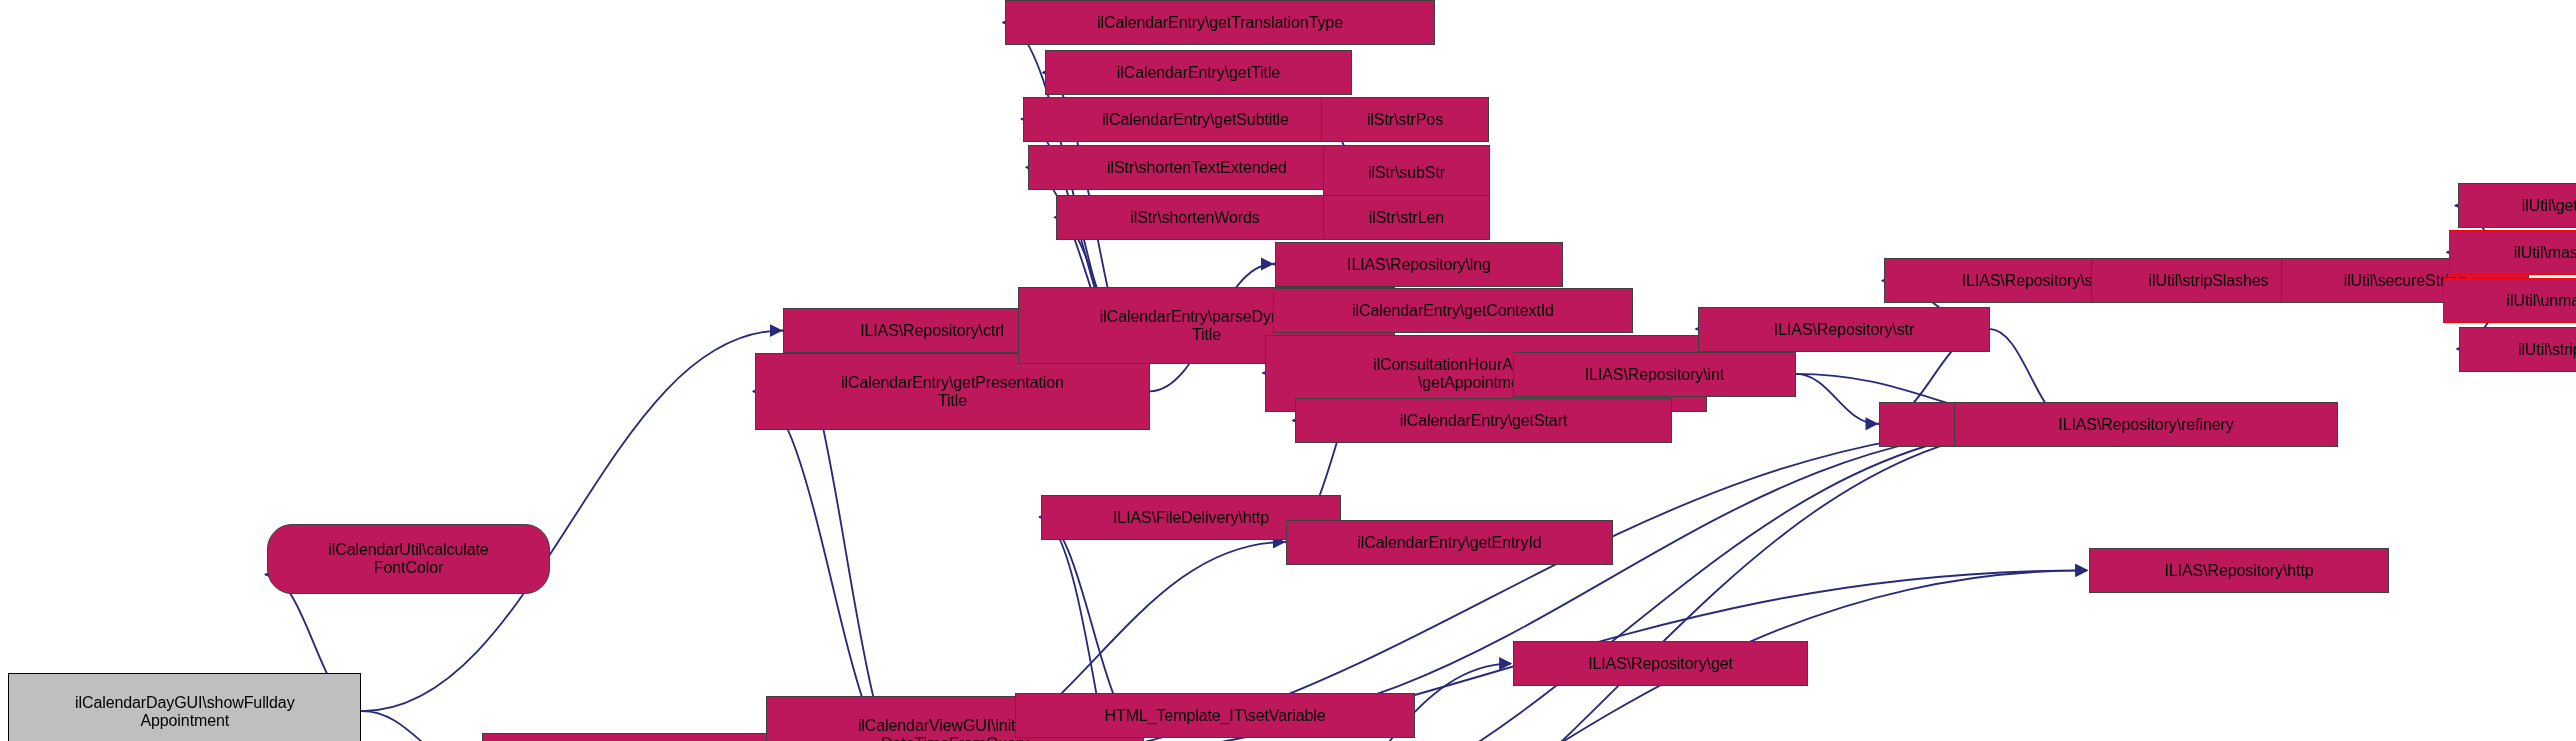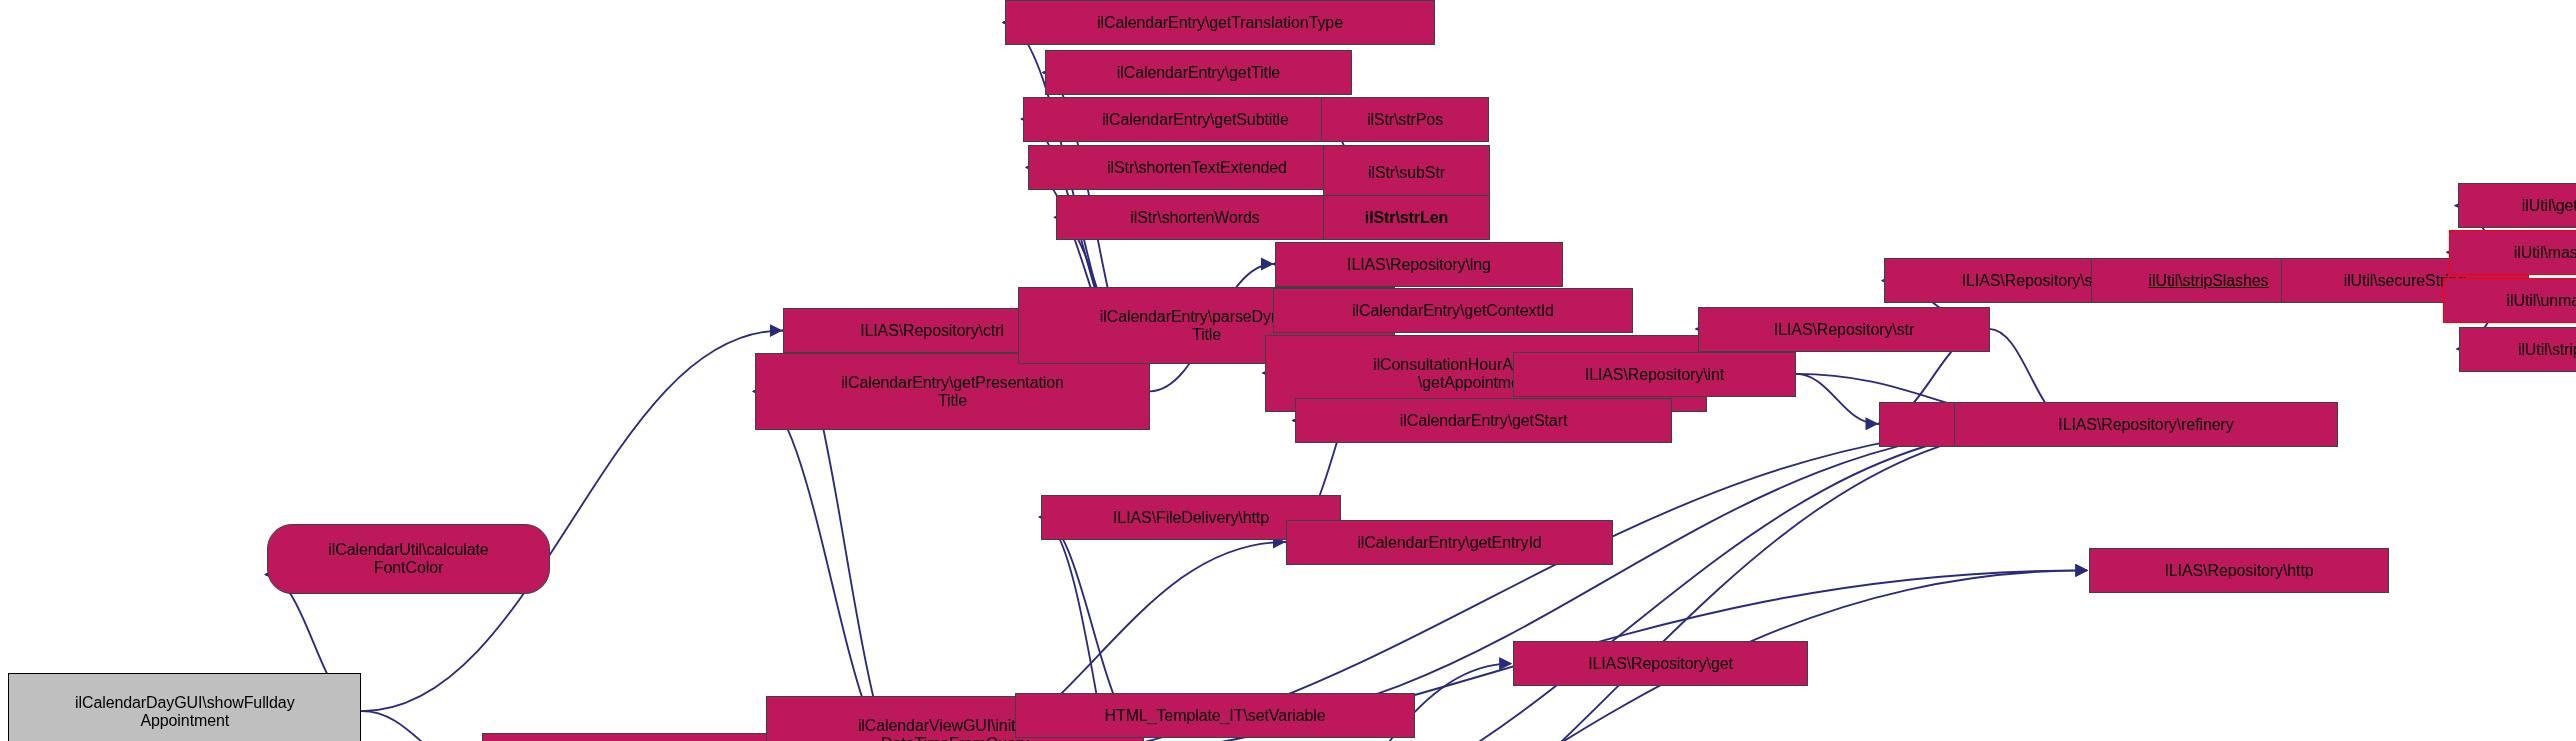--- a/index.html
+++ b/index.html
@@ -136,35 +136,35 @@
       <div class="node" style="left: 1045px; top: 50px; width: 307px; height: 45px;">ilCalendarEntry\getTitle</div>
       <div class="node" style="left: 1023px; top: 97px; width: 345px; height: 45px;">ilCalendarEntry\getSubtitle</div>
       <div class="node" style="left: 1028px; top: 145px; width: 338px; height: 45px;">ilStr\shortenTextExtended</div>
       <div class="node" style="left: 1056px; top: 195px; width: 278px; height: 45px;">ilStr\shortenWords</div>
       <div class="node" style="left: 1018px; top: 287px; width: 377px; height: 77px;">ilCalendarEntry\parseDynamic
 Title</div>
       <div class="node" style="left: 1041px; top: 495px; width: 300px; height: 45px;">ILIAS\FileDelivery\http</div>
       <div class="node" style="left: 1015px; top: 693px; width: 400px; height: 45px;">HTML_Template_IT\setVariable</div>
       <div class="node" style="left: 1321px; top: 97px; width: 168px; height: 45px;">ilStr\strPos</div>
       <div class="node" style="left: 1323px; top: 145px; width: 167px; height: 55px;">ilStr\subStr</div>
-      <div class="node" style="left: 1323px; top: 195px; width: 167px; height: 45px; font-weight: bold;">ilStr\strLen</div>
+      <div class="node" style="left: 1323px; top: 195px; width: 167px; height: 45px;">ilStr\strLen</div>
       <div class="node" style="left: 1275px; top: 242px; width: 288px; height: 45px;">ILIAS\Repository\lng</div>
       <div class="node" style="left: 1273px; top: 288px; width: 360px; height: 45px;">ilCalendarEntry\getContextId</div>
       <div class="node" style="left: 1265px; top: 335px; width: 442px; height: 77px;">ilConsultationHourAppointments
 \getAppointmentIds</div>
       <div class="node" style="left: 1295px; top: 398px; width: 377px; height: 45px;">ilCalendarEntry\getStart</div>
       <div class="node" style="left: 1286px; top: 520px; width: 327px; height: 45px;">ilCalendarEntry\getEntryId</div>
       <div class="node" style="left: 1513px; top: 641px; width: 295px; height: 45px;">ILIAS\Repository\get</div>
       <div class="node" style="left: 1513px; top: 352px; width: 283px; height: 45px;">ILIAS\Repository\int</div>
       <div class="node" style="left: 1698px; top: 307px; width: 292px; height: 45px;">ILIAS\Repository\str</div>
       <div class="node" style="left: 1884px; top: 258px; width: 308px; height: 45px;">ILIAS\Repository\strip</div>
       <div class="node" style="left: 1879px; top: 402px; width: 323px; height: 45px;">ILIAS\Repository\isArray</div>
       <div class="node" style="left: 1954px; top: 402px; width: 384px; height: 45px;">ILIAS\Repository\refinery</div>
       <div class="node" style="left: 2089px; top: 548px; width: 300px; height: 45px;">ILIAS\Repository\http</div>
-      <div class="node" style="left: 2091px; top: 258px; width: 235px; height: 45px; text-decoration: underline;">ilUtil\stripSlashes</div>
+      <div class="node" style="left: 2091px; top: 258px; width: 235px; height: 45px;">ilUtil\stripSlashes</div>
       <div class="node" style="left: 2281px; top: 258px; width: 248px; height: 45px;">ilUtil\secureString</div>
       <div class="node" style="left: 2458px; top: 183px; width: 267px; height: 45px;">ilUtil\getSecureTags</div>
       <div class="node highlight" style="left: 2449px; top: 230px; width: 285px; height: 45px;">ilUtil\maskSecureTags</div>
       <div class="node highlight" style="left: 2443px; top: 278px; width: 300px; height: 45px;">ilUtil\unmaskSecureTags</div>
       <div class="node" style="left: 2459px; top: 327px; width: 265px; height: 45px;">ilUtil\stripScriptHTML</div>
     </div>
 </div>
 
 
 </body></html>

